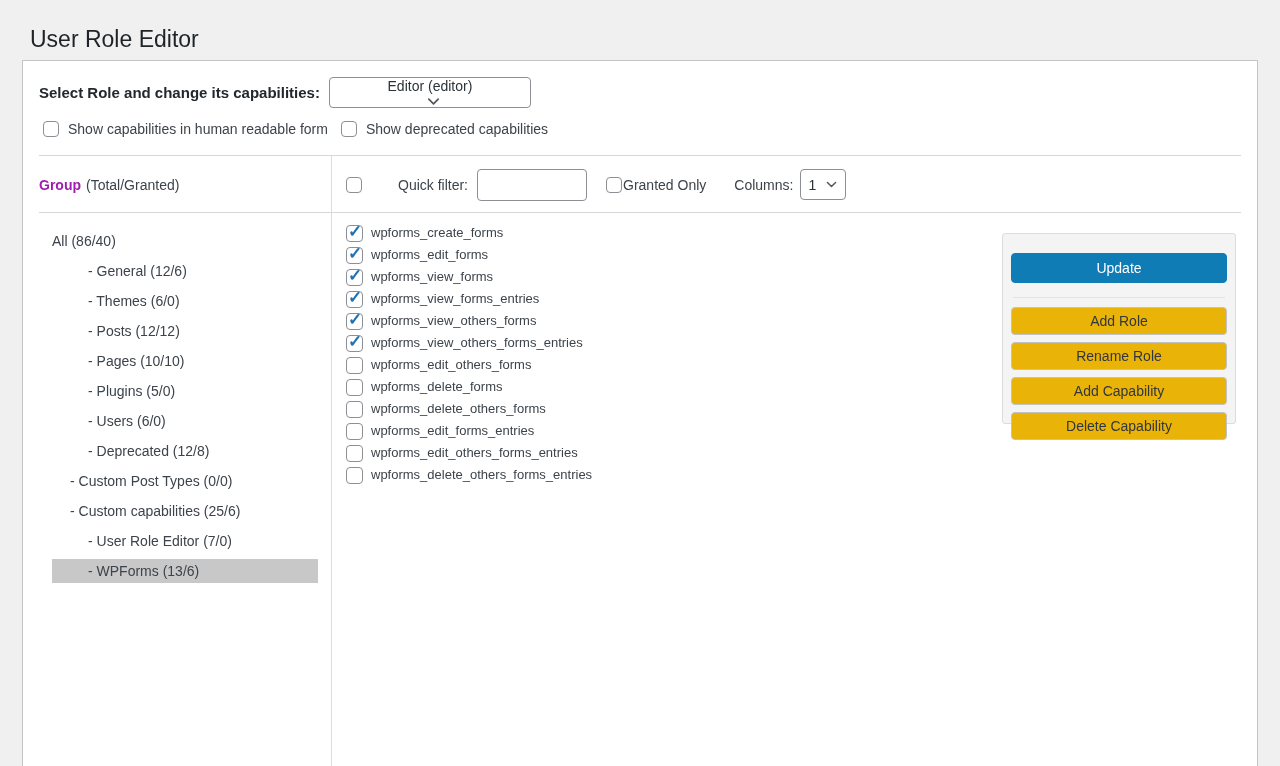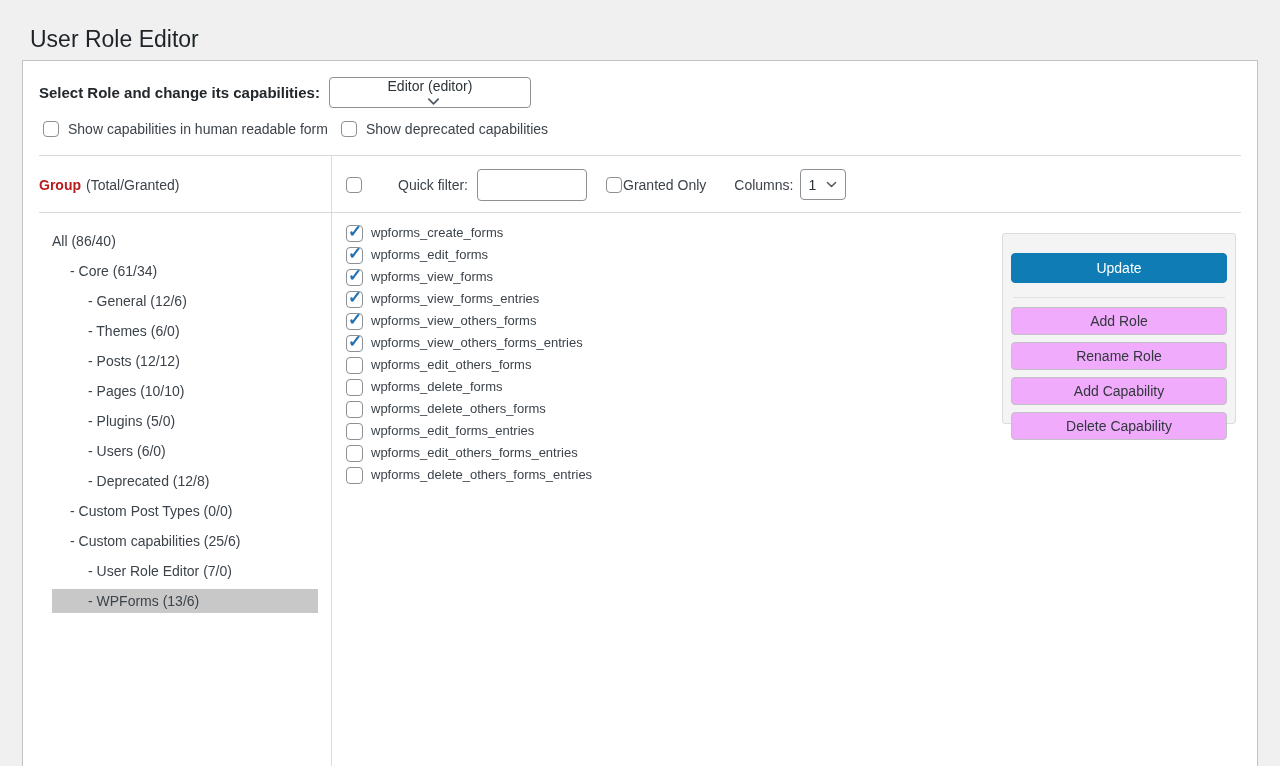--- a/index.html
+++ b/index.html
@@ -66,21 +66,21 @@
   .main {
     position: absolute; top: 95px; left: 0; right: 0; bottom: 0;
     display: flex;
   }
   .left-col { width: 309px; flex: none; border-right: 1px solid #dcdcde; }
   .right-col { flex: 1; position: relative; }
   .group-header {
     height: 57px; display: flex; align-items: center; padding-left: 16px;
     font-size: 14px;
   }
-  .group-bold { font-weight: 700; color: #b91c1c; }
+  .group-bold { font-weight: 700; color: #a21caf; }
   .group-suffix { margin-left: 5px; }
   
   .tree { padding: 16px 0 0 29px; }
   .tree-item {
     width: 266px; height: 24px; line-height: 24px;
     margin-bottom: 6px; font-size: 14px; cursor: pointer;
     white-space: nowrap; overflow: hidden;
   }
   .tree-item.selected { background: var(--selected-bg); }
   
@@ -120,21 +120,21 @@
     display: block; width: 216px; height: 30px; margin: 0 auto;
     border-radius: 4px; font-family: "Liberation Sans", sans-serif;
     font-size: 14px; cursor: pointer; text-align: center;
   }
   .btn.primary {
     background: var(--accent); border: 1px solid var(--accent); color: #fff;
   }
   .card-divider { height: 1px; background: #e2e2e2; margin: 14px 2px 9px 2px; }
   .btn.secondary {
     height: 28px; margin-bottom: 7px;
-    background: #f0abfc; border: 1px solid #c0c2c4; color: #32373c;
+    background: #eab308; border: 1px solid #c0c2c4; color: #32373c;
   }
 </style>
 </head>
 <body>
 
 <h1 class="page-title">User Role Editor</h1>
 
 <div class="panel">
 
   <div class="role-row">
@@ -169,23 +169,20 @@
       <div class="group-header">
         <span class="group-bold">Group</span>
         <span class="group-suffix">(Total/Granted)</span>
       </div>
       <div class="tree">
 
           <div class="tree-item" style="padding-left: 0px;">
             <span class="tree-label">All (86/40)</span>
           </div>
 
-          <div class="tree-item" style="padding-left: 18px;">
-            <span class="tree-label">- Core (61/34)</span>
-          </div>
 
           <div class="tree-item" style="padding-left: 36px;">
             <span class="tree-label">- General (12/6)</span>
           </div>
 
           <div class="tree-item" style="padding-left: 36px;">
             <span class="tree-label">- Themes (6/0)</span>
           </div>
 
           <div class="tree-item" style="padding-left: 36px;">

